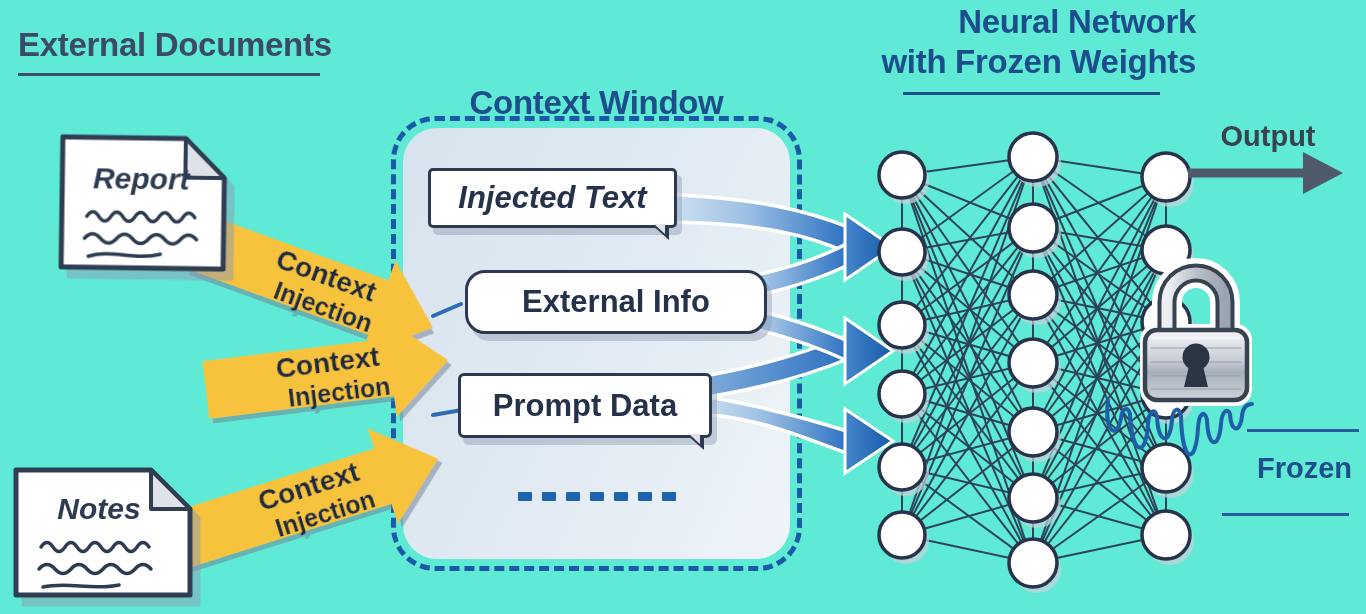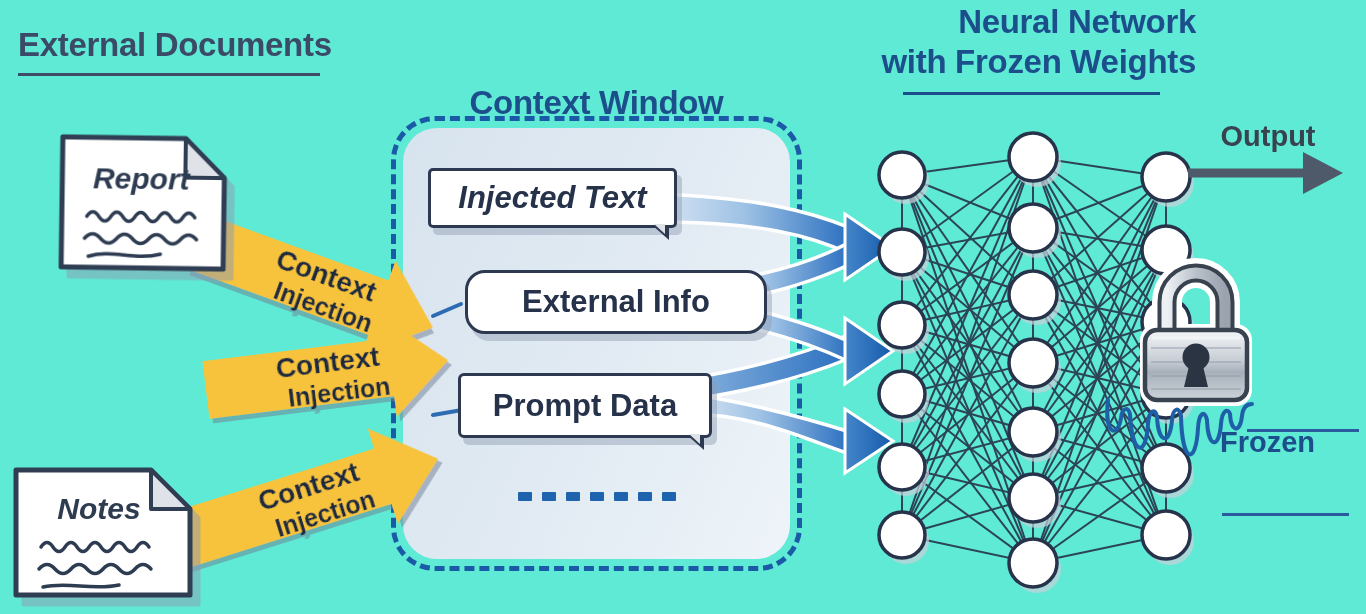--- a/index.html
+++ b/index.html
@@ -14,21 +14,21 @@
   #ext-docs-heading{left:18px;top:26px;z-index:7;font-size:33px;font-weight:700;
     color:#3b4a66;letter-spacing:-.3px;}
   #ext-docs-heading .underline{display:block;height:3px;background:#3e4c68;margin-top:9px;width:302px;}
   #cw-heading{left:391px;top:84px;width:411px;z-index:7;text-align:center;
     font-size:33px;font-weight:700;color:#1d4e8c;letter-spacing:-.3px;}
   #nn-heading{left:868px;top:2px;width:328px;z-index:7;text-align:right;
     font-size:33px;line-height:40px;font-weight:700;color:#1d4e8c;letter-spacing:-.3px;}
   #nn-underline{left:903px;top:92px;width:257px;height:3px;background:#1d4e8c;z-index:7;}
   #output-label{left:1203px;top:120px;width:130px;z-index:7;text-align:center;
     font-size:29px;font-weight:700;color:#39434f;}
-  #frozen-label{left:1220px;top:425px;width:132px;z-index:7;text-align:left;
+  #frozen-label{left:1220px;top:451px;width:132px;z-index:7;text-align:right;
     font-size:29px;line-height:34px;font-weight:700;color:#1d4e8c;}
   #frozen-overline{left:1247px;top:429px;width:112px;height:3px;background:#2a5b9e;z-index:7;}
   #frozen-underline{left:1222px;top:513px;width:127px;height:3px;background:#2a5b9e;z-index:7;}
 
   
   #context-window{left:391px;top:116px;width:411px;height:455px;z-index:1;
     border:5px dashed #1a5aa6;border-radius:44px;box-sizing:border-box;}
   #context-fill{left:403px;top:128px;width:387px;height:431px;z-index:1;border-radius:34px;
     background:linear-gradient(115deg,#d7e3ee 0%,#e2ebf3 55%,#eef4f9 100%);}
 

